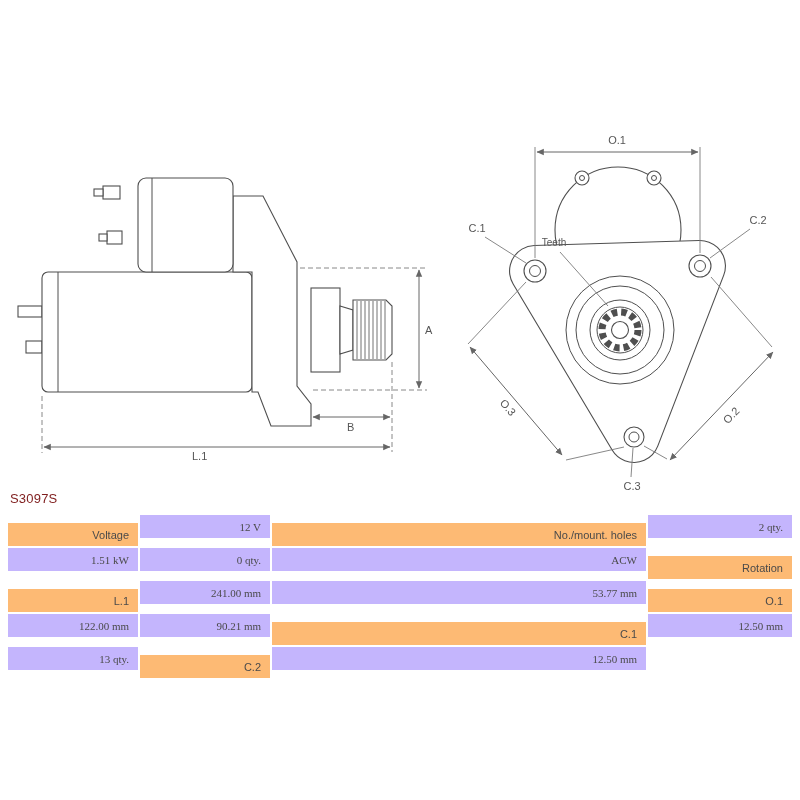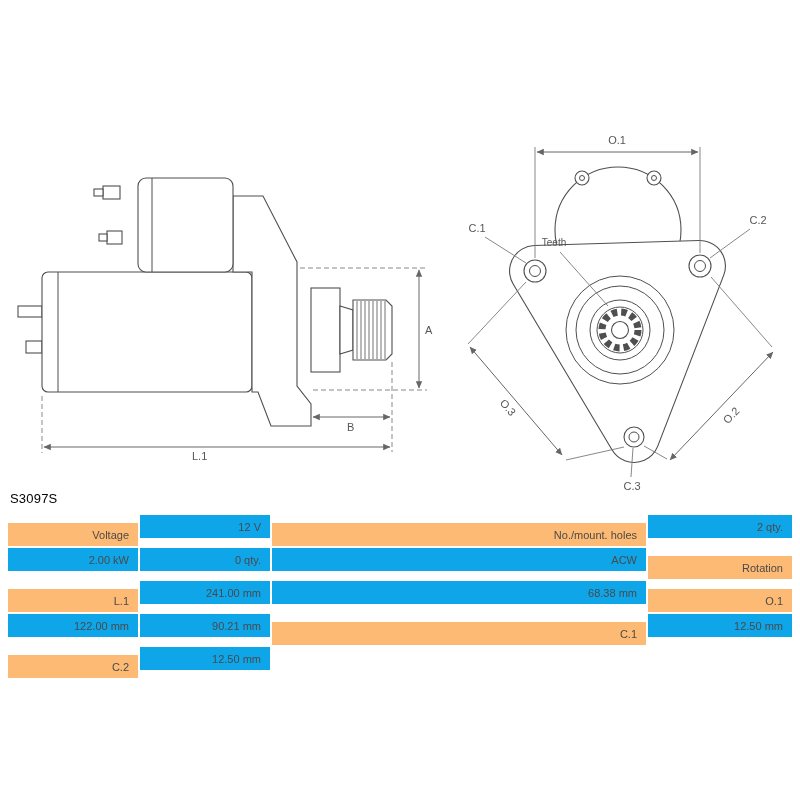--- a/index.html
+++ b/index.html
@@ -18,36 +18,36 @@
   .dimtext-small { font-size:10px; fill:#555555; }
   .outline { fill:#ffffff; stroke:#4f4f4f; stroke-width:1.1; }
   .thin { fill:none; stroke:#4f4f4f; stroke-width:1; }
   .tooth { fill:none; stroke:#4f4f4f; stroke-width:0.8; }
   .dim { stroke:#666666; stroke-width:1; fill:none; }
   .ext { stroke:#7a7a7a; stroke-width:0.9; stroke-dasharray:5 3; fill:none; }
   .extsolid { stroke:#7a7a7a; stroke-width:0.9; fill:none; }
 
   .part-number {
     position:absolute; left:10px; top:491px;
-    font-size:13px; color:#000000; letter-spacing:0.2px;
+    font-size:13px; color:#7f1d1d; letter-spacing:0.2px;
   }
 
   .spec-table {
     position:absolute; left:8px; top:515px; width:784px;
     display:grid;
     grid-template-columns:130px 130px 1fr 144px;
     gap:2px;
   }
   .cell {
     height:23px; font-size:11px; color:#4a4a4a;
     display:flex; align-items:center; justify-content:flex-end;
     padding:0 9px; white-space:nowrap; overflow:hidden;
   }
   .cell.label { background:#fdba74;margin-top:8px; }
-  .cell.value { background:#0ea5e9; }
+  .cell.value { background:#c4b5fd;font-family:Liberation Serif, serif; }
 </style>
 </head>
 <body>
 
 <div class="stage">
 
   <svg class="drawing-svg" width="800" height="508" viewBox="0 0 800 508">
     <defs>
       <marker id="arrow" viewBox="0 0 10 10" refX="8.5" refY="5" markerWidth="8" markerHeight="8" orient="auto-start-reverse">
         <path d="M0,1 L9,5 L0,9 Z" fill="#666666"></path>
@@ -161,33 +161,34 @@
 
   <div class="part-number">S3097S</div>
 
   <div class="spec-table">
 
     <div class="cell label">Voltage</div>
     <div class="cell value">12 V</div>
     <div class="cell label">No./mount. holes</div>
     <div class="cell value">2 qty.</div>
 
-    <div class="cell value">2.00 kW</div>
+    <div class="cell value">1.51 kW</div>
     <div class="cell value">0 qty.</div>
 
     <div class="cell value">ACW</div>
     <div class="cell label">Rotation</div>
     <div class="cell label">L.1</div>
     <div class="cell value">241.00 mm</div>
 
-    <div class="cell value">68.38 mm</div>
+    <div class="cell value">53.77 mm</div>
     <div class="cell label">O.1</div>
     <div class="cell value">122.00 mm</div>
 
     <div class="cell value">90.21 mm</div>
     <div class="cell label">C.1</div>
     <div class="cell value">12.50 mm</div>
 
+    <div class="cell value">13 qty.</div>
     <div class="cell label">C.2</div>
     <div class="cell value">12.50 mm</div>
   </div>
 
 </div>
 
 </body></html>

